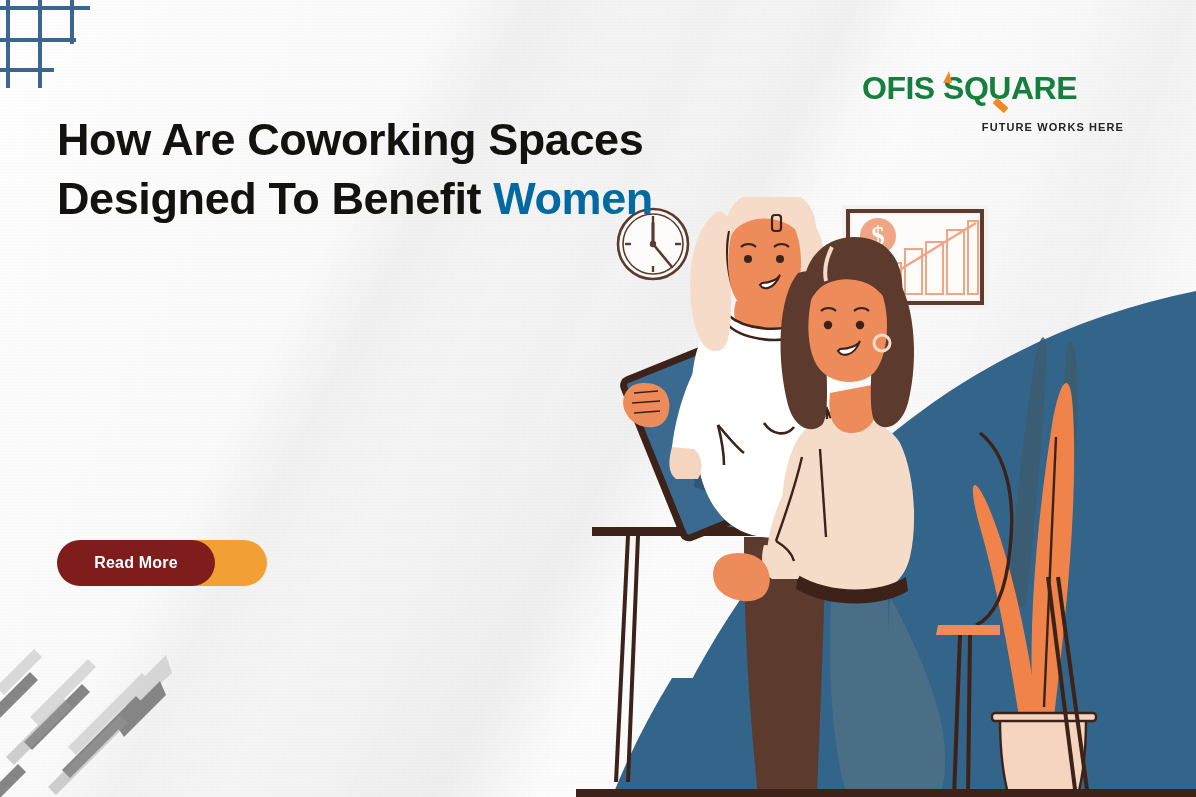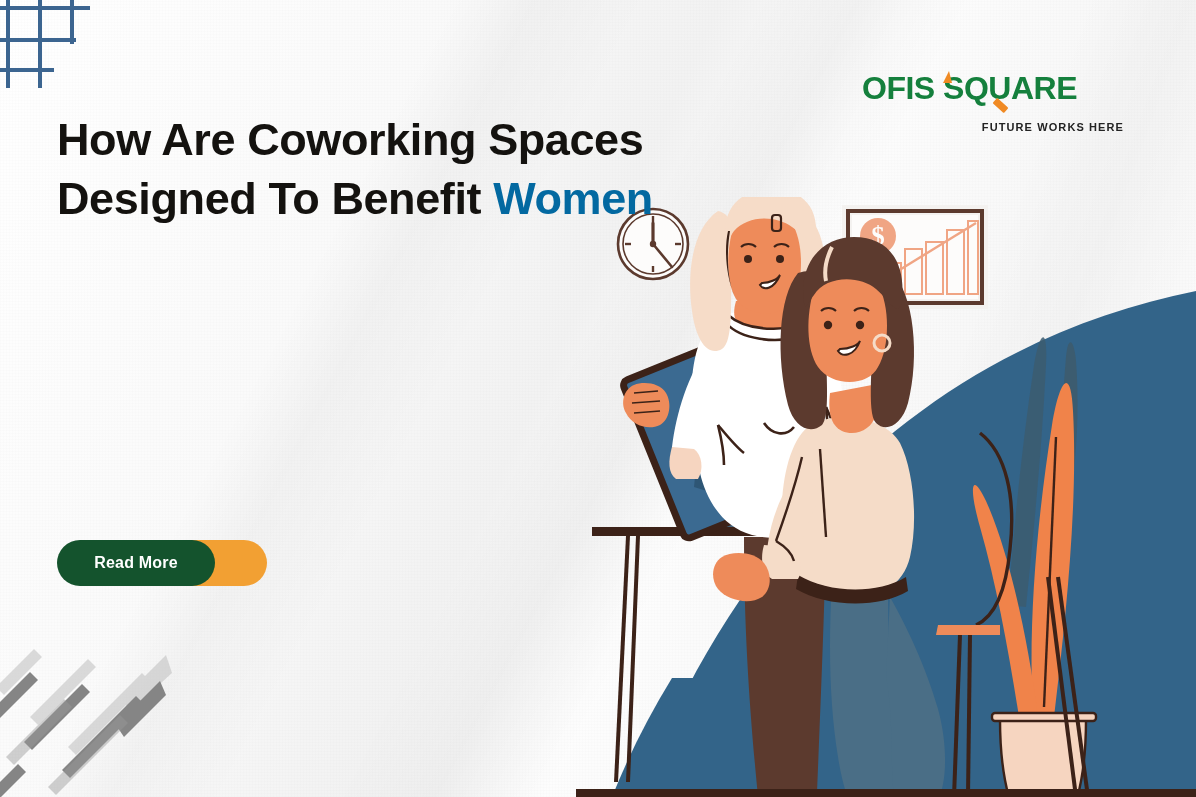--- a/index.html
+++ b/index.html
@@ -67,21 +67,21 @@
   }
   .btn-orange {
     position:absolute; left:52px; top:0;
     width:158px; height:46px;
     background:#F2A033;
     border-radius:23px;
   }
   .btn-blue {
     position:absolute; left:0; top:0;
     width:158px; height:46px;
-    background:#14532d;
+    background:#7f1d1d;
     border-radius:23px;
     display:flex; align-items:center; justify-content:center;
     color:#fff; font-size:16px; font-weight:700;
     letter-spacing:.2px;
     cursor:pointer;
   }
 
   
   .logo {
     position:absolute; right:72px; top:72px;

